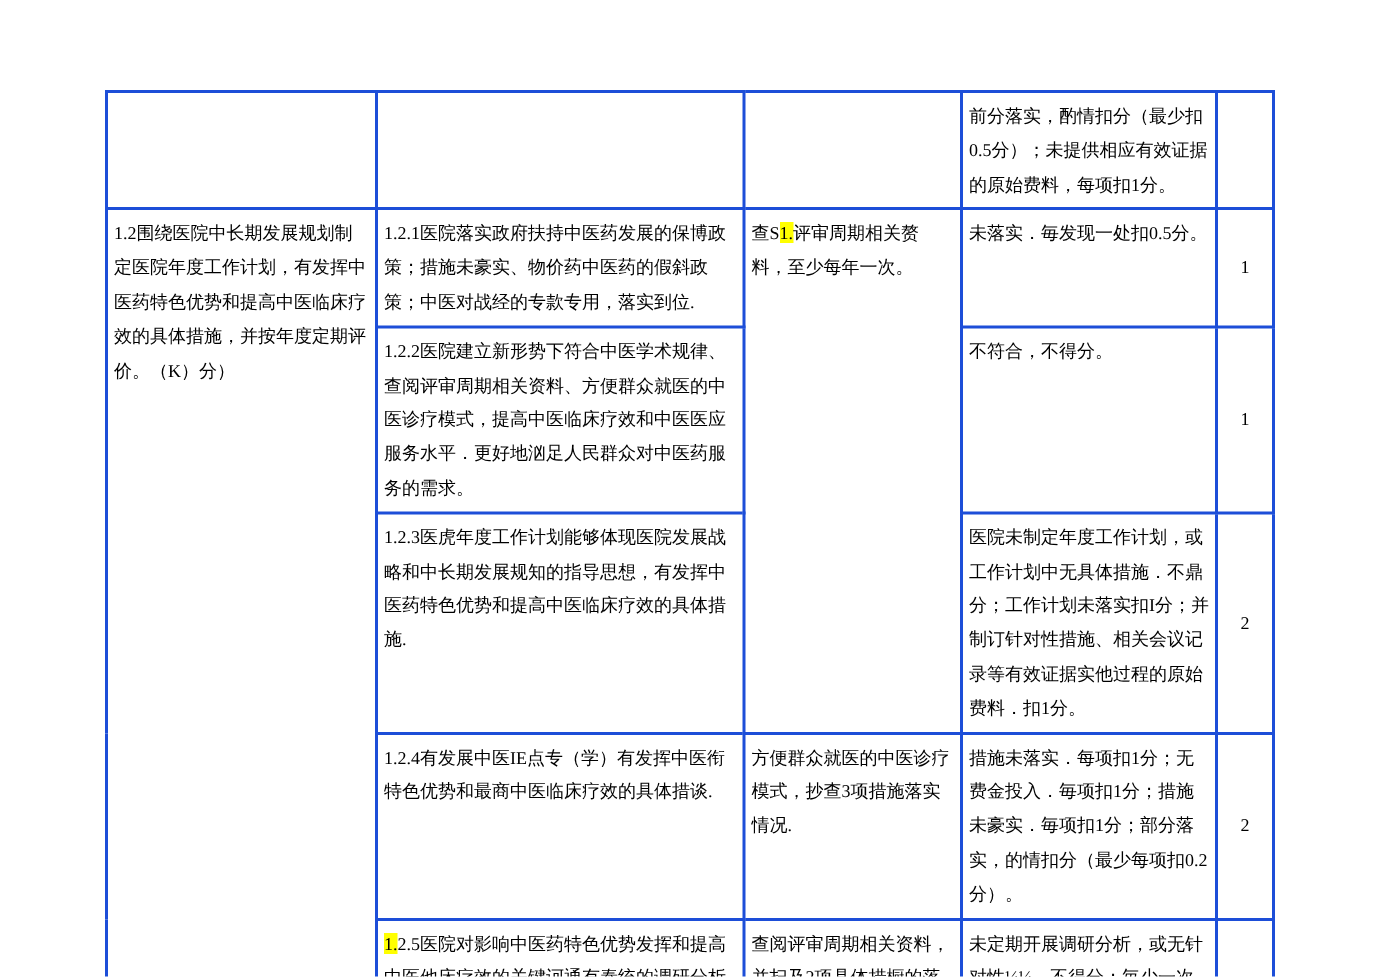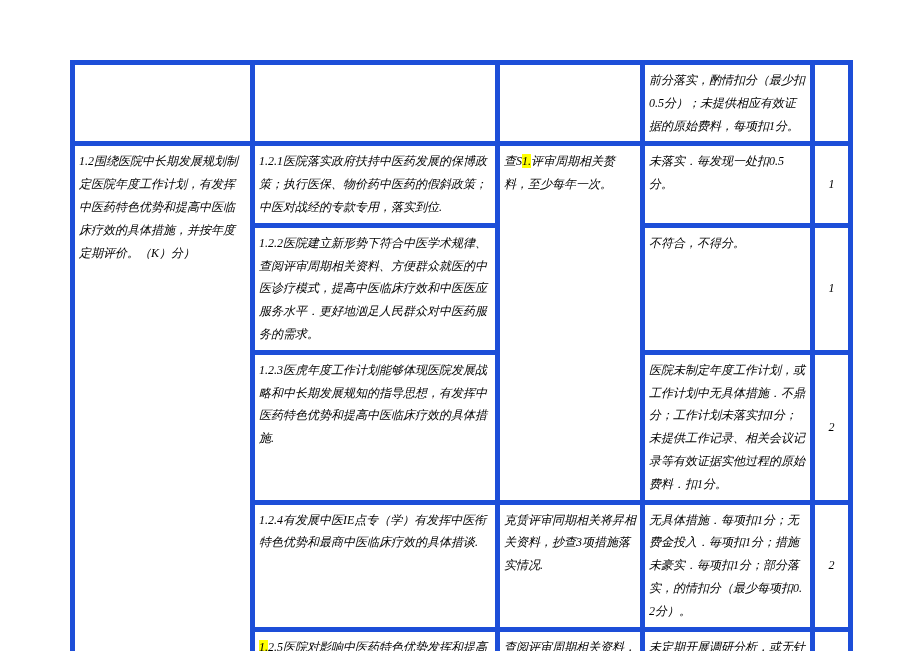--- a/index.html
+++ b/index.html
@@ -15,27 +15,26 @@
   }
   .page {
     padding: 60px 70px 20px 70px;
   }
   table {
     border-collapse: collapse;
     width: 100%;
     table-layout: fixed;
   }
   td {
-    border: 5px solid #1d4ed8;
+    border: 2px solid #1d4ed8;
     padding: 4px 4px;
     vertical-align: top;
     line-height: 1.9;
     font-size: 12px;
     word-break: break-all;
-    font-style: italic;
   }
   td.center {
     text-align: center;
     vertical-align: middle;
   }
   .hl {
     background: #ffff00;
   }
   col.c1 { width: 180px; }
   col.c2 { width: 245px; }
@@ -58,39 +57,39 @@
   <tbody>
     <tr>
       <td></td>
       <td></td>
       <td></td>
       <td>前分落实，酌情扣分（最少扣0.5分）；未提供相应有效证据的原始费料，每项扣1分。</td>
       <td class="center"></td>
     </tr>
     <tr>
       <td rowspan="5">1.2围绕医院中长期发展规划制定医院年度工作计划，有发挥中医药特色优势和提高中医临床疗效的具体措施，并按年度定期评价。（K）分）</td>
-      <td>1.2.1医院落实政府扶持中医药发展的保博政策；执行医保、物价药中医药的假斜政策；中医对战经的专款专用，落实到位.</td>
+      <td>1.2.1医院落实政府扶持中医药发展的保博政策；措施未豪实、物价药中医药的假斜政策；中医对战经的专款专用，落实到位.</td>
       <td rowspan="3"><span>查S</span><span class="hl">1.</span><span>评审周期相关赘料，至少每年一次。</span></td>
       <td>未落实．毎发现一处扣0.5分。</td>
       <td class="center">1</td>
     </tr>
     <tr>
       <td>1.2.2医院建立新形势下符合中医学术规律、查阅评审周期相关资料、方便群众就医的中医诊疗模式，提高中医临床疗效和中医医应服务水平．更好地汹足人民群众对中医药服务的需求。</td>
       <td>不符合，不得分。</td>
       <td class="center">1</td>
     </tr>
     <tr>
       <td>1.2.3医虎年度工作计划能够体现医院发展战略和中长期发展规知的指导思想，有发挥中医药特色优势和提高中医临床疗效的具体措施.</td>
-      <td>医院未制定年度工作计划，或工作计划中无具体措施．不鼎分；工作计划未落实扣I分；未提供工作记录、相关会议记录等有效证据实他过程的原始费料．扣1分。</td>
+      <td>医院未制定年度工作计划，或工作计划中无具体措施．不鼎分；工作计划未落实扣I分；并制订针对性措施、相关会议记录等有效证据实他过程的原始费料．扣1分。</td>
       <td class="center">2</td>
     </tr>
     <tr>
       <td>1.2.4有发展中医IE点专（学）有发挥中医衔特色优势和最商中医临床疗效的具体措谈.</td>
-      <td>克赁评审同期相关将昇相关资料，抄查3项措施落实情况.</td>
-      <td>无具体措施．每项扣1分；无费金投入．毎项扣1分；措施未豪实．毎项扣1分；部分落实，的情扣分（最少每项扣0.2分）。</td>
+      <td>方便群众就医的中医诊疗模式，抄查3项措施落实情况.</td>
+      <td>措施未落实．每项扣1分；无费金投入．毎项扣1分；措施未豪实．毎项扣1分；部分落实，的情扣分（最少每项扣0.2分）。</td>
       <td class="center">2</td>
     </tr>
     <tr>
       <td><span class="hl">1.</span><span>2.5医院对影响中医药特色优势发挥和提高中医他床疗效的关键诃通有泰统的调研分析（至少每年一次），并制订针对性措施.</span></td>
       <td>查阅评审周期相关资料，并扫及2项具体措橱的落实情况。</td>
       <td>未定期开展调研分析，或无针对性¼¼．不得分；毎少一次调研分析．扣0.5分；措施未落实，每项扣1介；部分落实，酌情扣分（景少每项扣0.5分）。</td>
       <td class="center">2</td>
     </tr>
   </tbody>
 </table>

